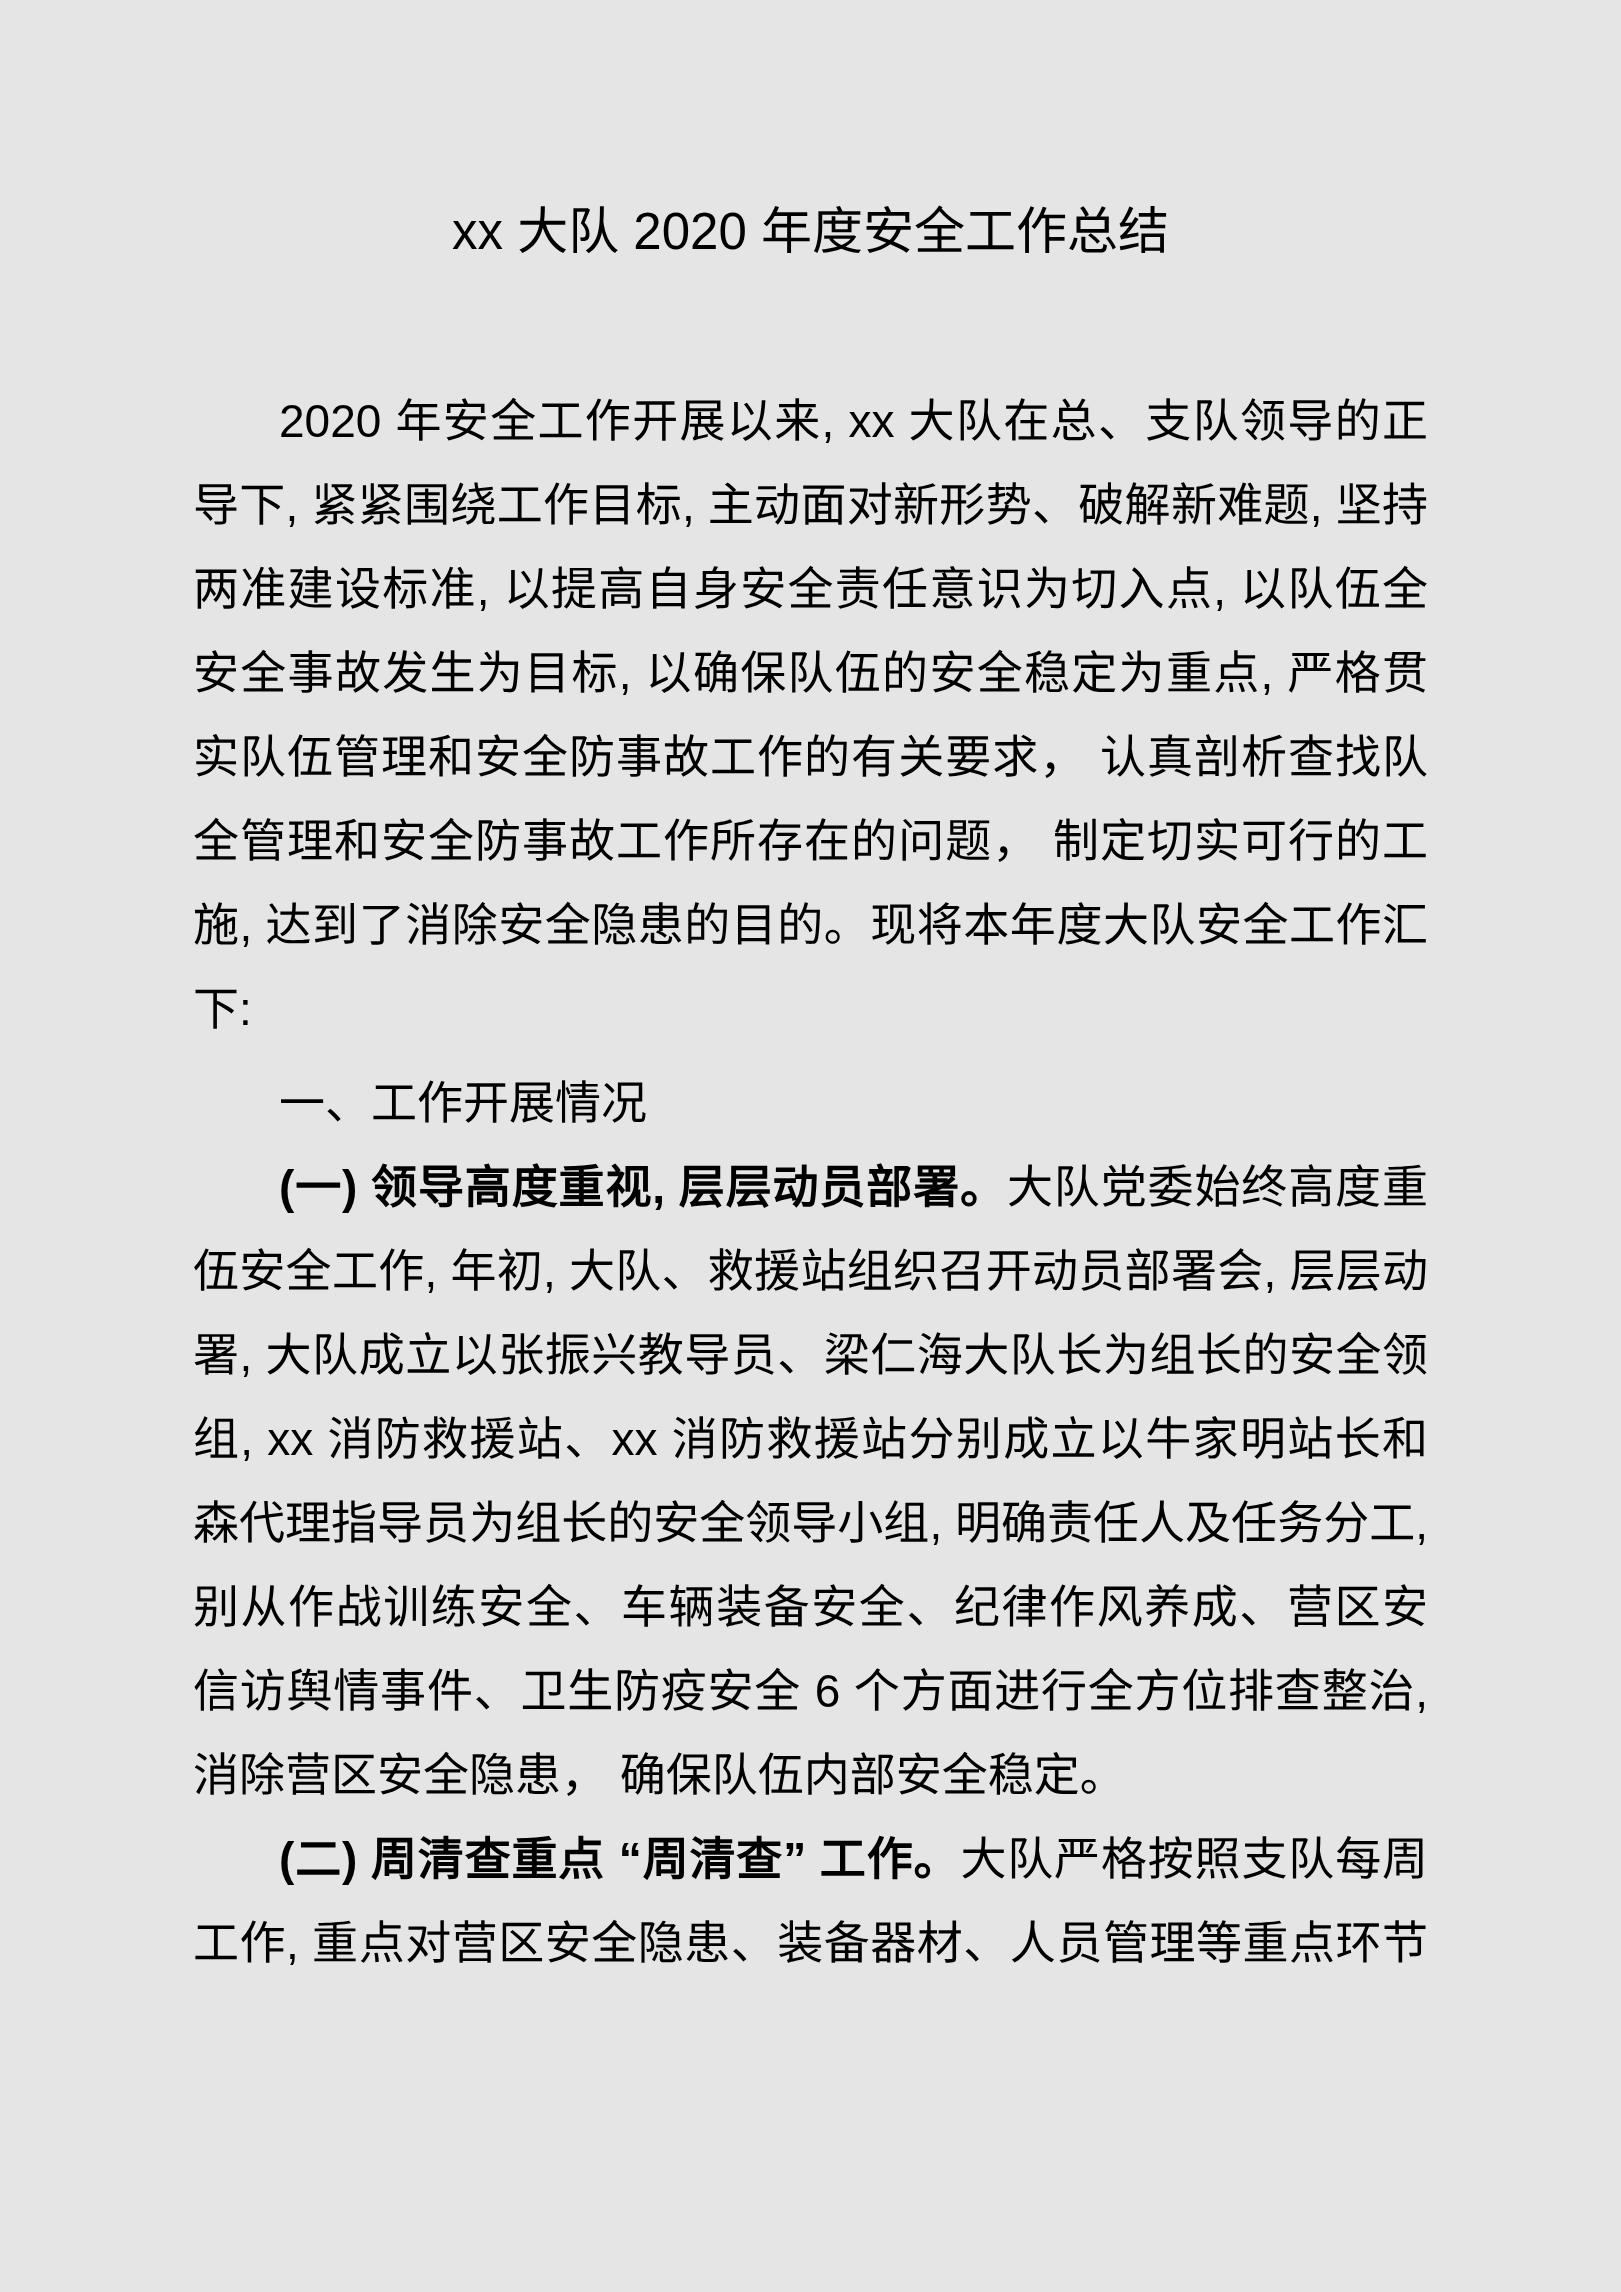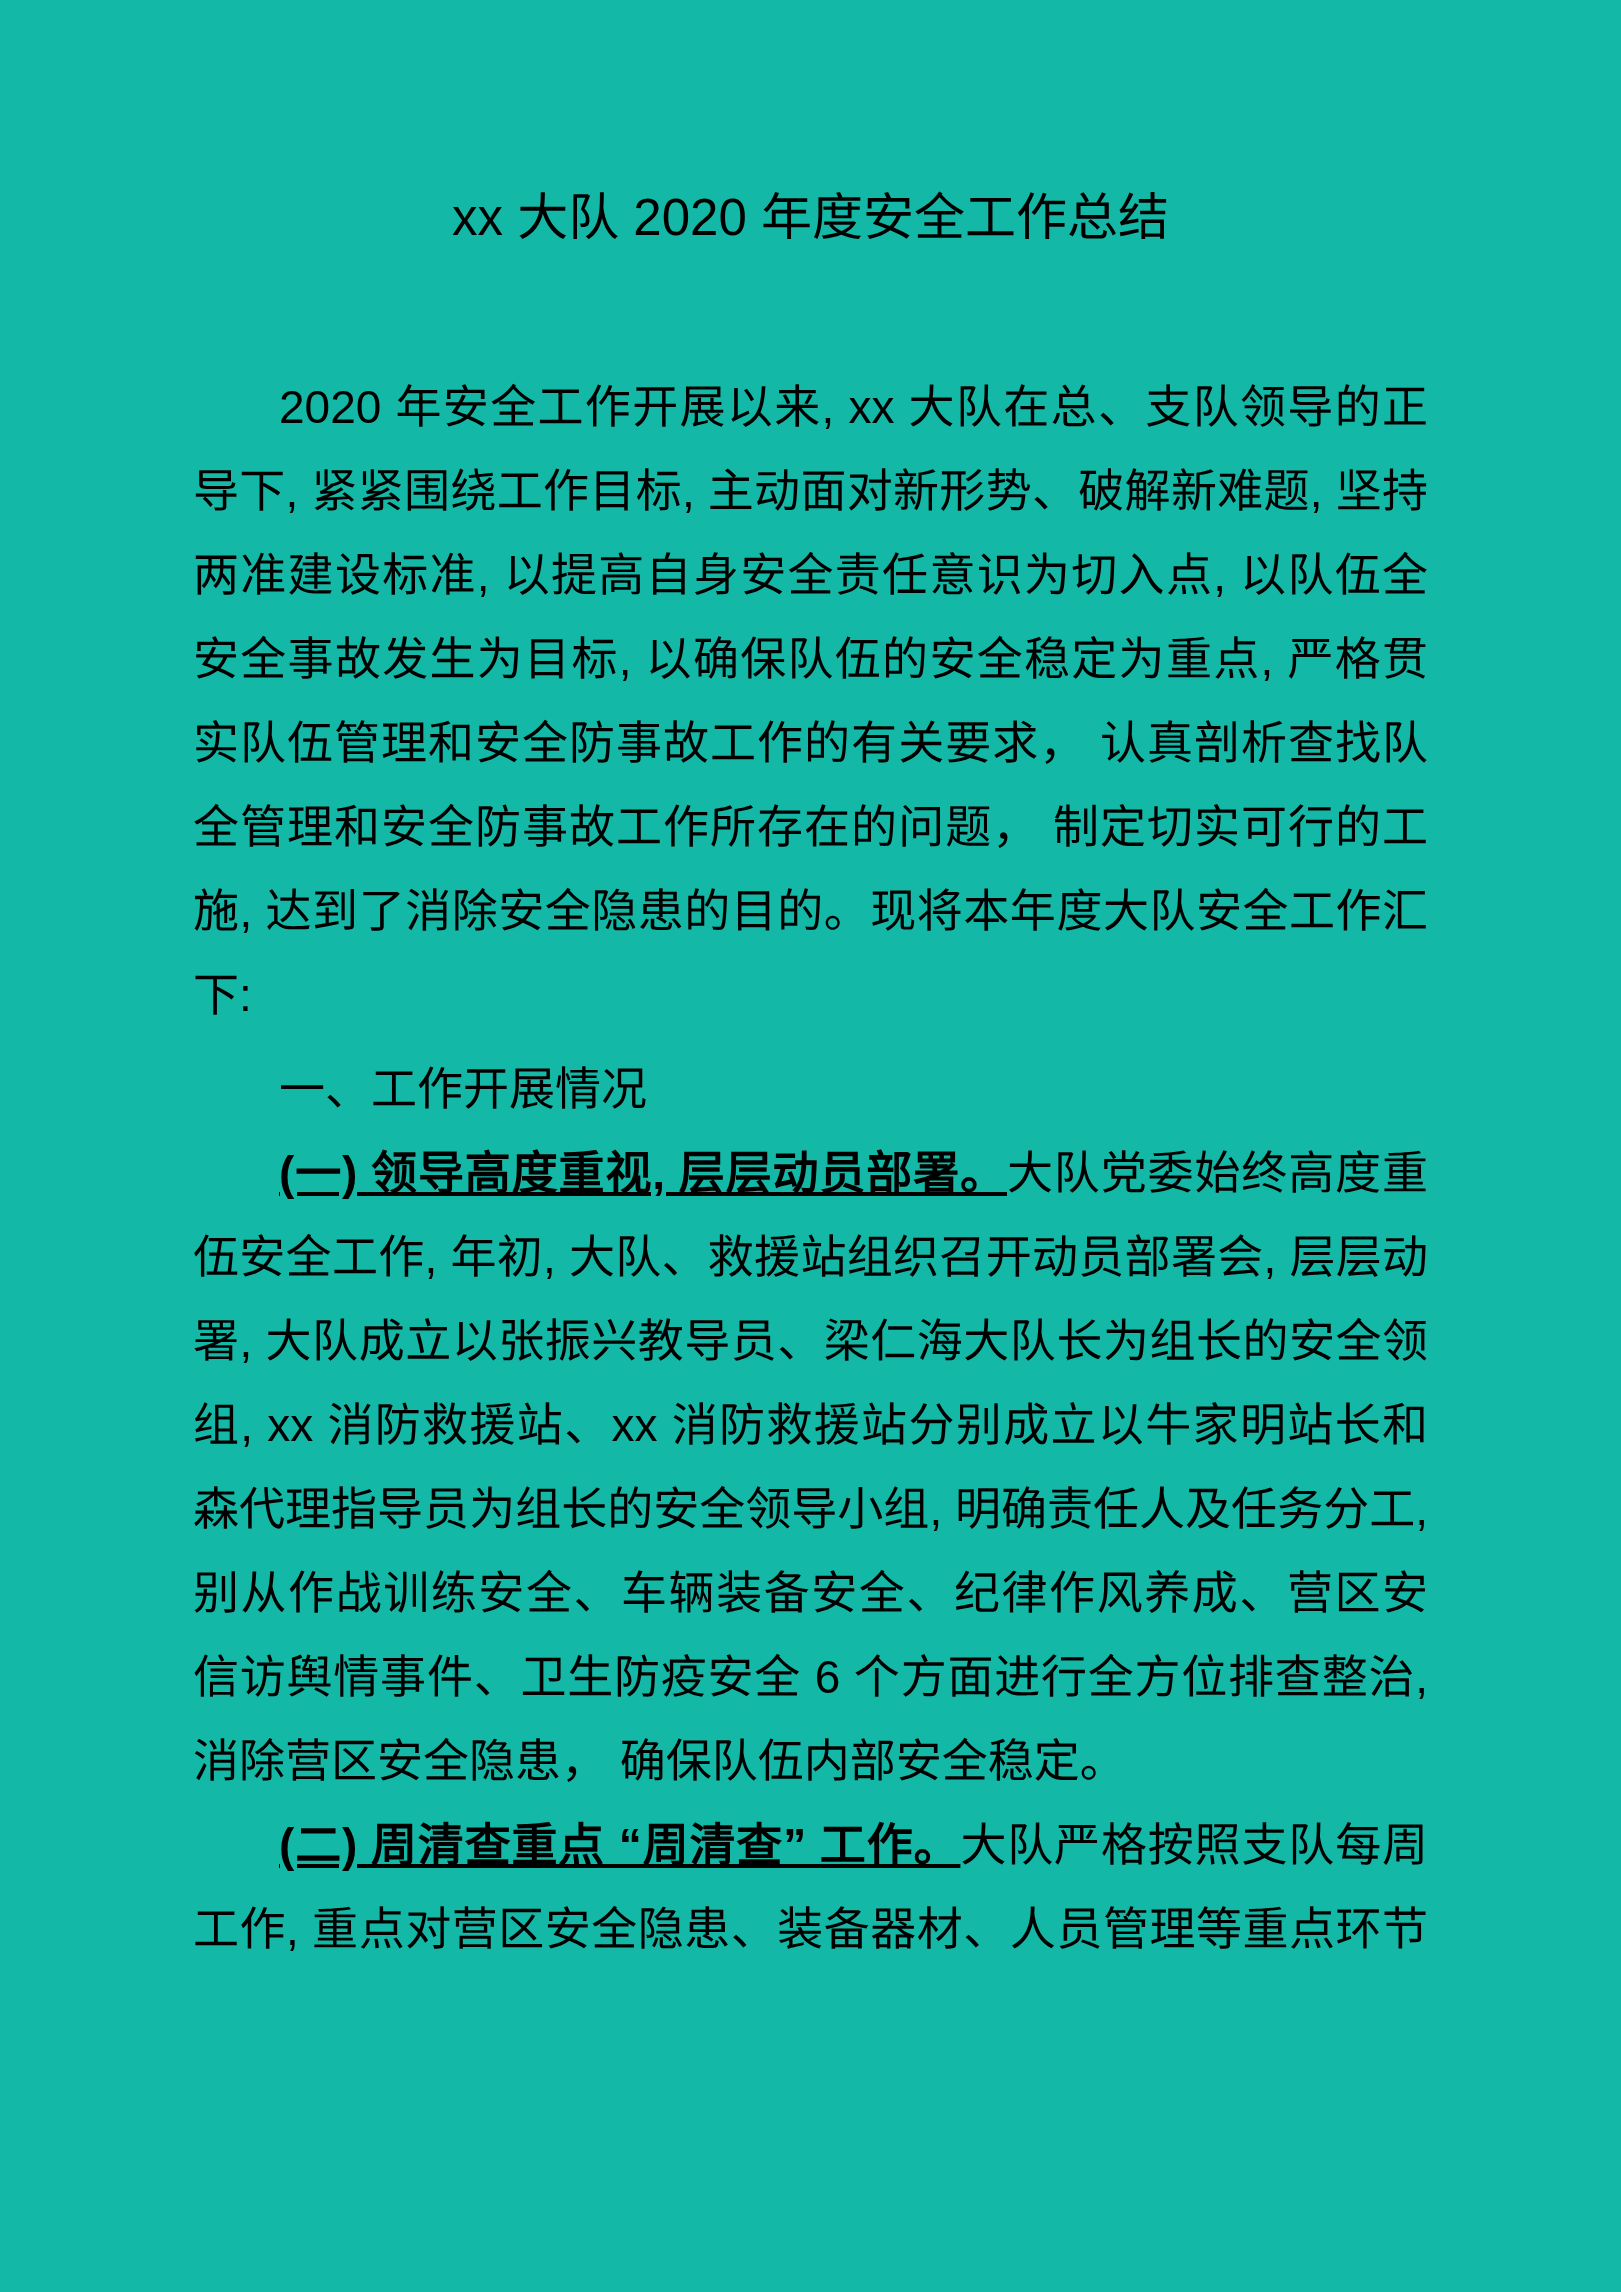--- a/index.html
+++ b/index.html
@@ -5,26 +5,26 @@
   html, body {
     margin: 0;
     padding: 0;
     background: #ffffff;
   }
   .page {
     position: relative;
     width: 1621px;
     height: 2293px;
     margin: 0 auto;
-    background: #14b8a6;
+    background: #e5e5e5;
     color: #000000;
     font-family: "Liberation Sans", "DejaVu Sans", sans-serif;
     overflow: hidden;
     box-sizing: border-box;
-    padding: 0 193px;
+    padding: 14px 193px;
   }
   .doc-title {
     margin-top: 181px;
     height: 74px;
     line-height: 74px;
     font-size: 51px;
     font-weight: 400;
     text-align: center;
     white-space: nowrap;
   }
@@ -47,21 +47,20 @@
     overflow: hidden;
   }
   .line.indent {
     padding-left: 86px;
   }
   .line.space-before {
     margin-top: 9.8px;
   }
   .seg.b {
     font-weight: 700;
-    text-decoration: underline;
   }
 </style>
 </head>
 <body>
 
 <div class="page">
   <div class="doc-title">xx 大队 2020 年度安全工作总结</div>
   <div class="doc-body">
       <div class="line justify indent"><span class="seg">2020 年安全工作开展以来, xx 大队在总、支队领导的正确领</span></div>
       <div class="line justify"><span class="seg">导下, 紧紧围绕工作目标, 主动面对新形势、破解新难题, 坚持两严</span></div>

